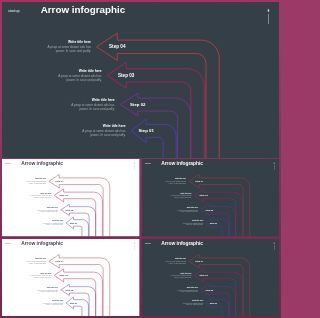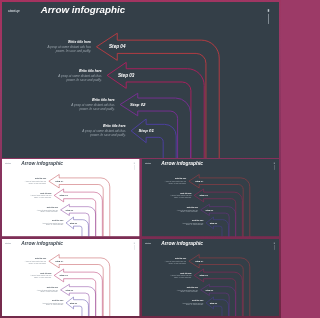--- a/index.html
+++ b/index.html
@@ -1,20 +1,20 @@
 <!DOCTYPE html>
 <html><head>
 <meta charset="utf-8">
 <style>
   html,body{margin:0;padding:0;}
   body{width:281px;height:318px;overflow:hidden;
        font-family:"Liberation Sans",sans-serif;
        background:#9c3a67;}
   .page{position:relative;width:281px;height:318px;background:
-        linear-gradient(170deg,#a6325f 0%,#983a66 25%,#81305a 60%,#6d2743 100%); font-style: italic;}
+        linear-gradient(170deg,#a6325f 0%,#983a66 25%,#81305a 60%,#6d2743 100%);}
   .slide{position:absolute;overflow:hidden;}
   .inner{position:absolute;left:0;top:0;width:960px;height:540px;
          transform-origin:0 0;}
   .sv{display:block;width:960px;height:540px;}
 </style>
 </head>
 <body>
 
 <div class="page">
     <div class="slide" style="left: 2px; top: 2px; width: 277.3px; height: 155.6px;">

